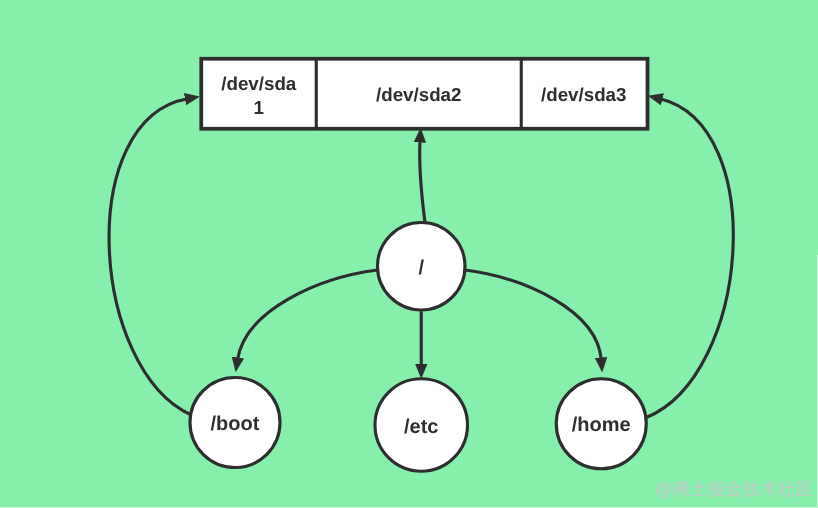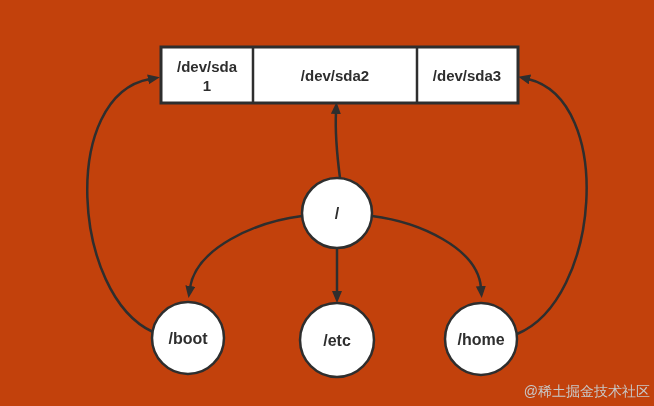--- a/index.html
+++ b/index.html
@@ -4,21 +4,21 @@
 <style>
   html, body {
     margin: 0;
     padding: 0;
     background: #ffffff;
   }
   .canvas {
     position: relative;
     width: 654px;
     height: 406px;
-    background: #c2410c;
+    background: #86efac;
     font-family: "Liberation Sans", "DejaVu Sans", sans-serif;
     overflow: hidden;
   }
   svg { display: block; }
   .edge {
     fill: none;
     stroke: #2e2e2e;
     stroke-width: 2.5;
   }
   .shape {

